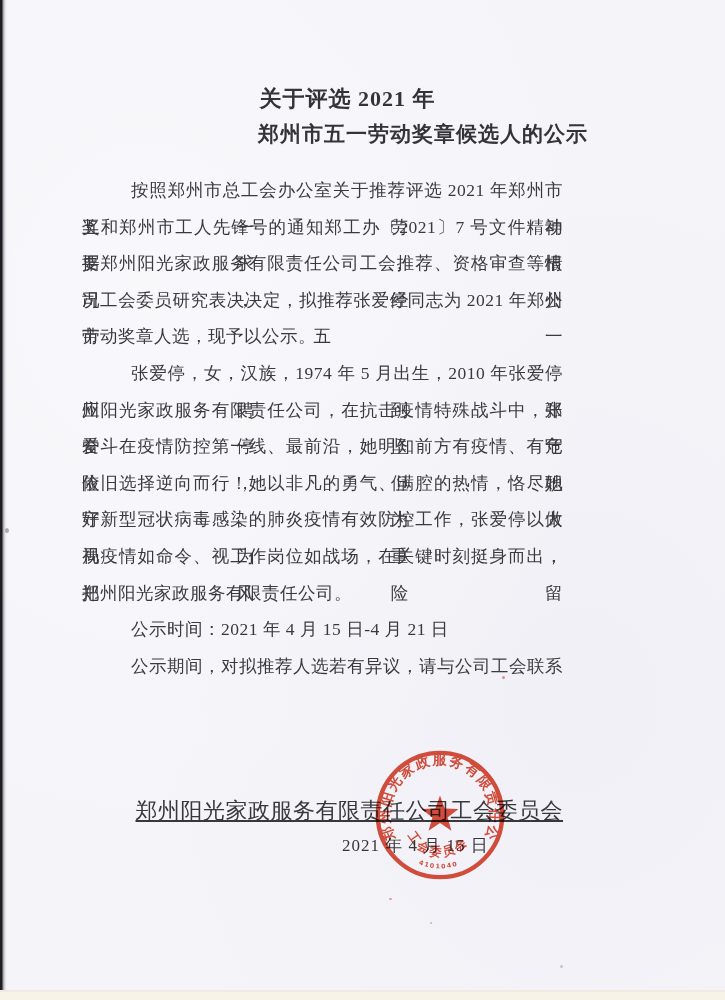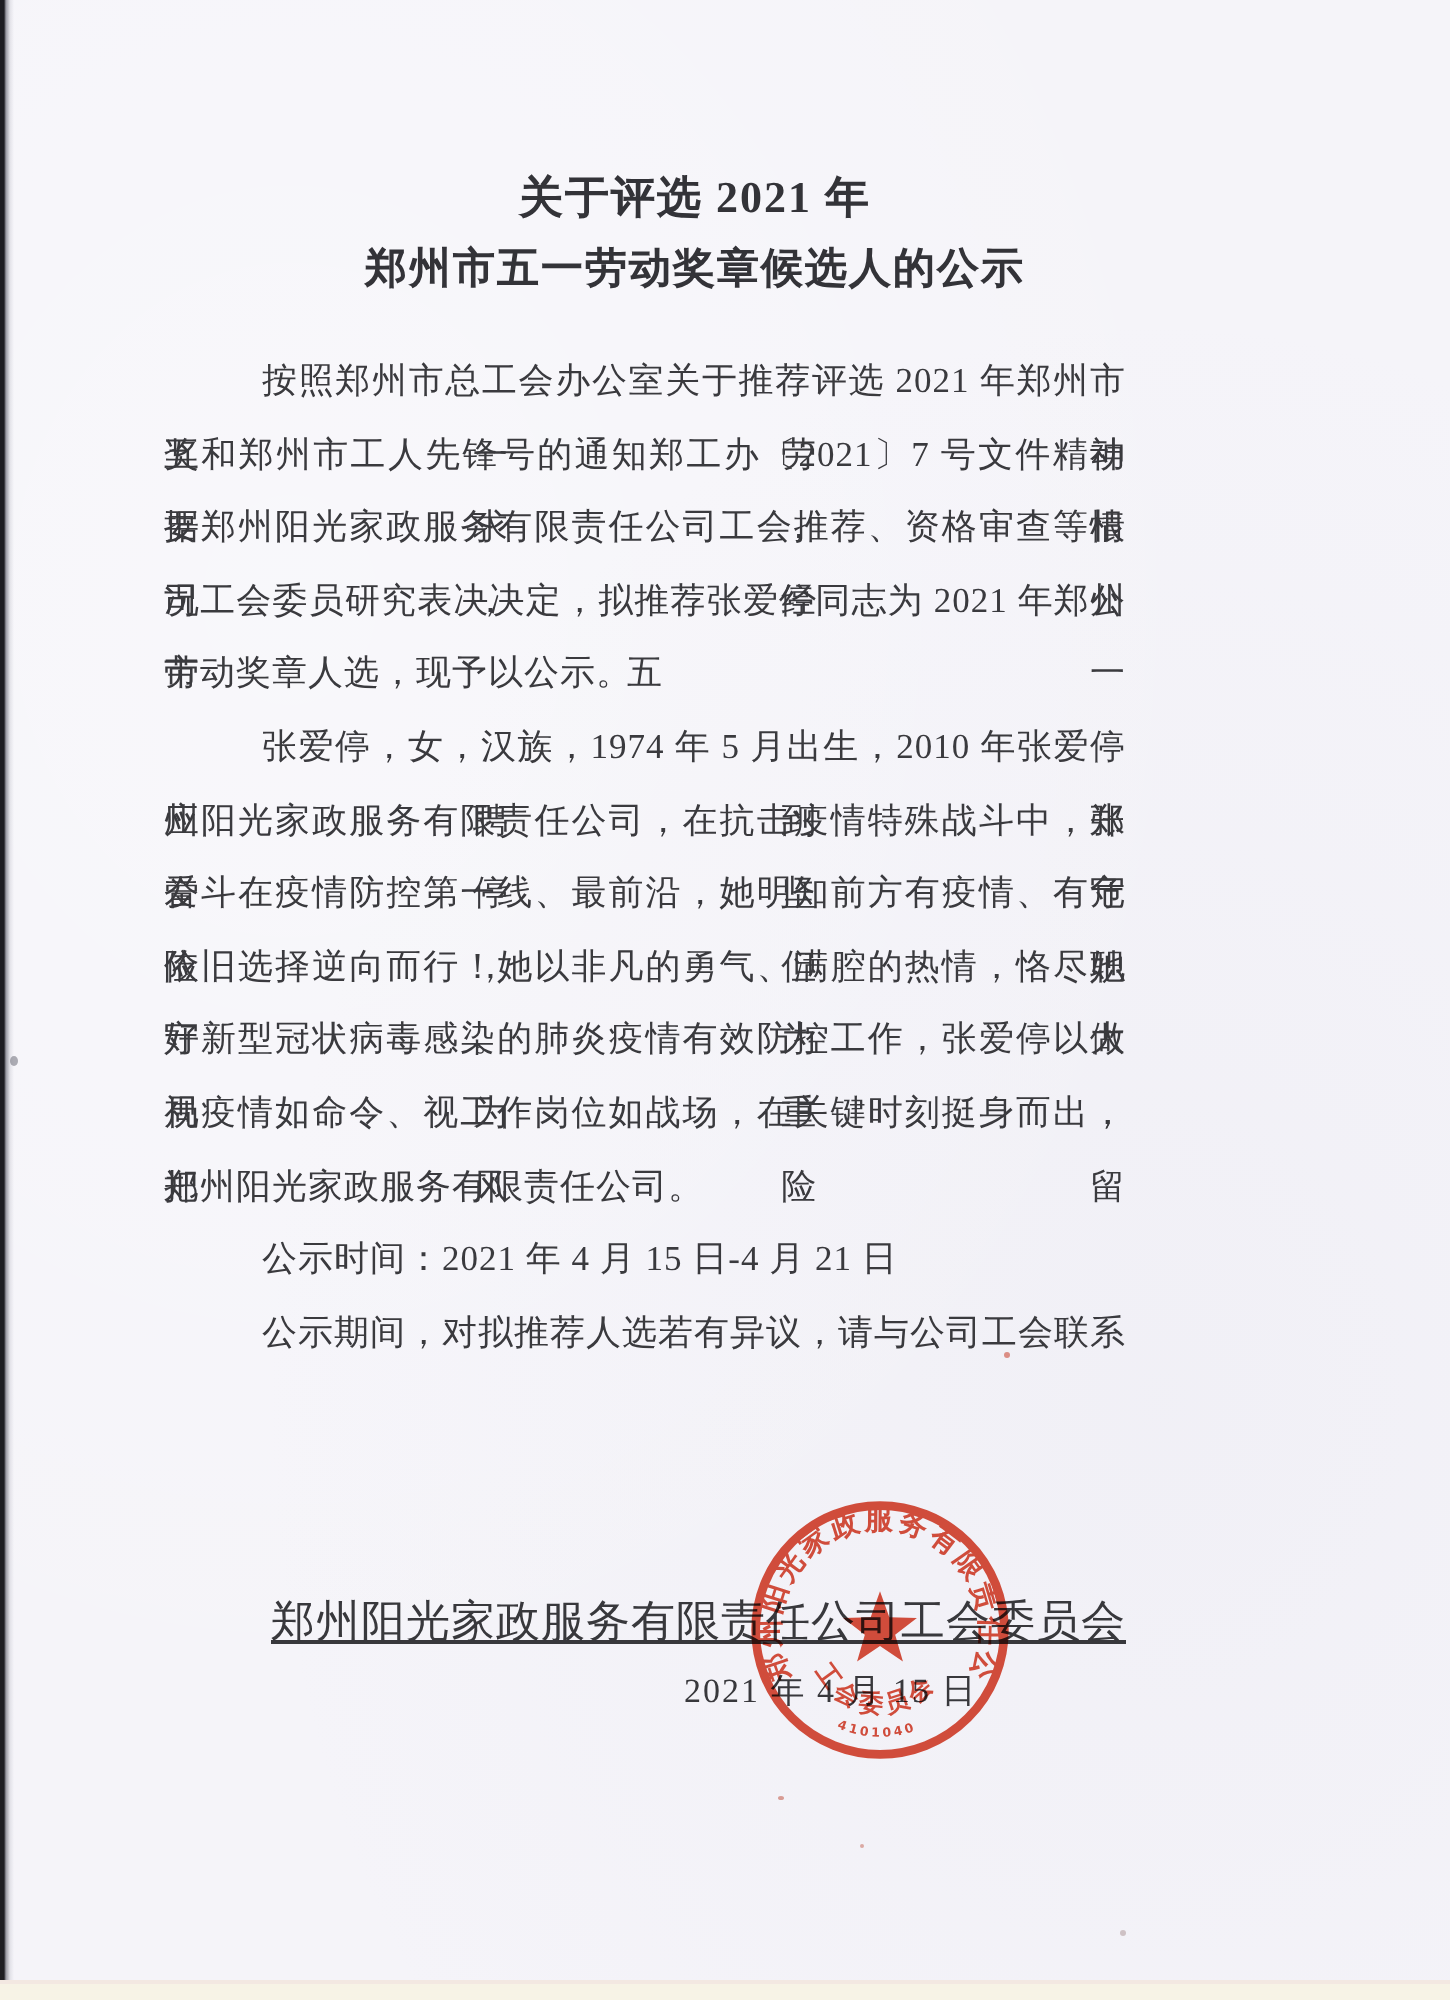--- a/index.html
+++ b/index.html
@@ -21,21 +21,21 @@
   .edge-bottom{
     position:absolute;left:0;bottom:0;width:725px;height:8px;
     background:#f7f3e6;border-top:2px solid #f3e8e2;
   }
   .title{
     position:absolute;left:107px;width:481px;margin:0;
     text-align:center;font-weight:bold;color:#333338;
     letter-spacing:1px;
   }
   .t1{top:84px;font-size:22px;}
-  .t2{top:120px;font-size:21px;}
+  .t2{top:120px;font-size:21px;text-align:right;}
   .content{
     position:absolute;left:82px;top:172px;width:481px;
   }
   .line{
     height:36.6px;line-height:36.6px;font-size:17.5px;
     white-space:nowrap;color:#3a3a3e;
     letter-spacing:0.5px;
   }
   .j{
     white-space:normal;

